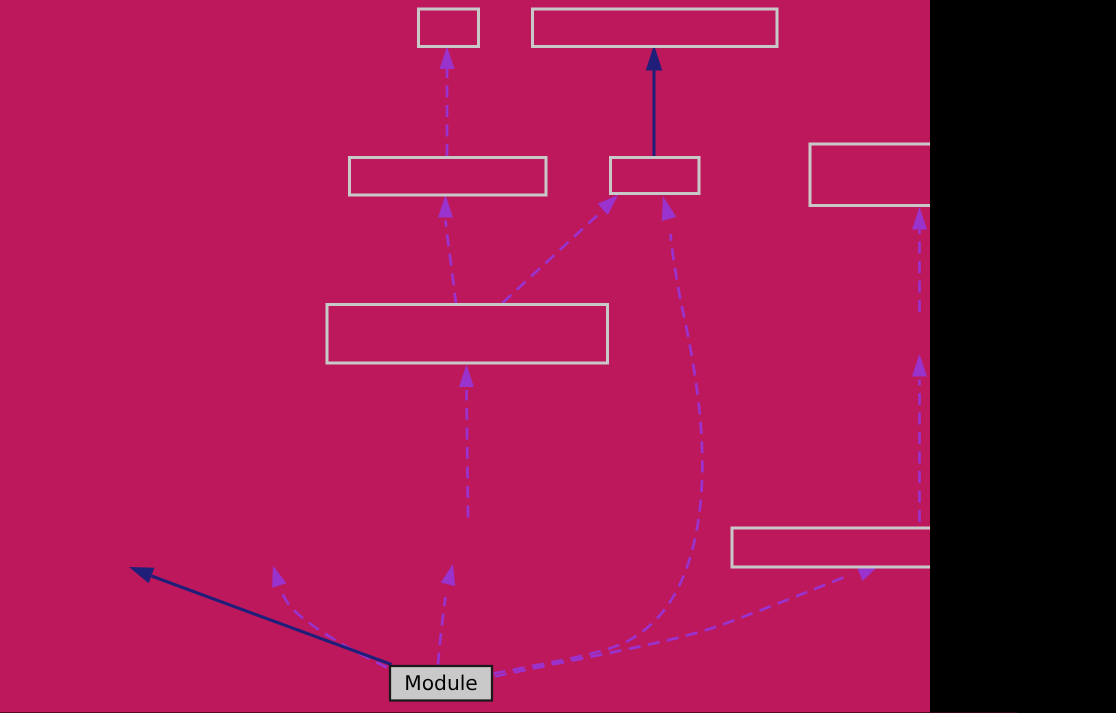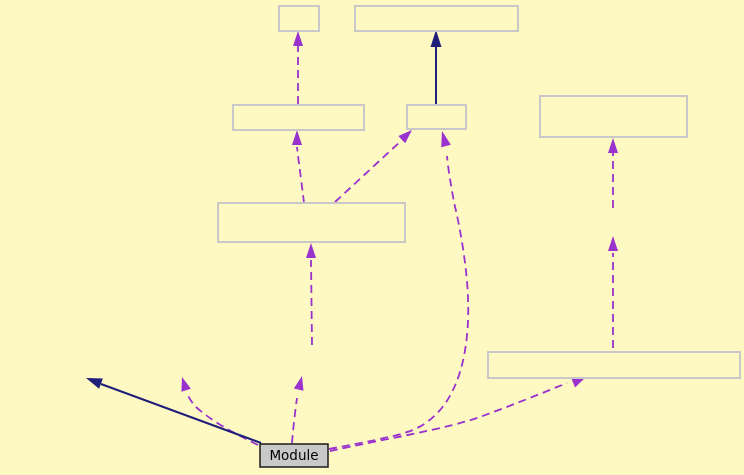--- a/index.html
+++ b/index.html
@@ -1,19 +1,19 @@
 <!DOCTYPE html>
 <html><head>
 <meta charset="utf-8">
 <style>
   html,body{margin:0;padding:0;background:#000;}
   .canvas{
     position:relative;
-    width:744px;height:475px;
-    background:#fef9c3;
+    width:620px;height:475px;
+    background:#be185d;
     font-family:"DejaVu Sans","Liberation Sans",sans-serif;
     overflow:hidden;
   }
   svg{display:block;}
   .node{fill:none;stroke-width:2;}
   .edge-dash{fill:none;stroke-width:1.8;stroke-dasharray:8 5;}
   .edge-solid{fill:none;stroke-width:2;}
   .module-label{font-size:13.5px;}
 </style>
 </head>

